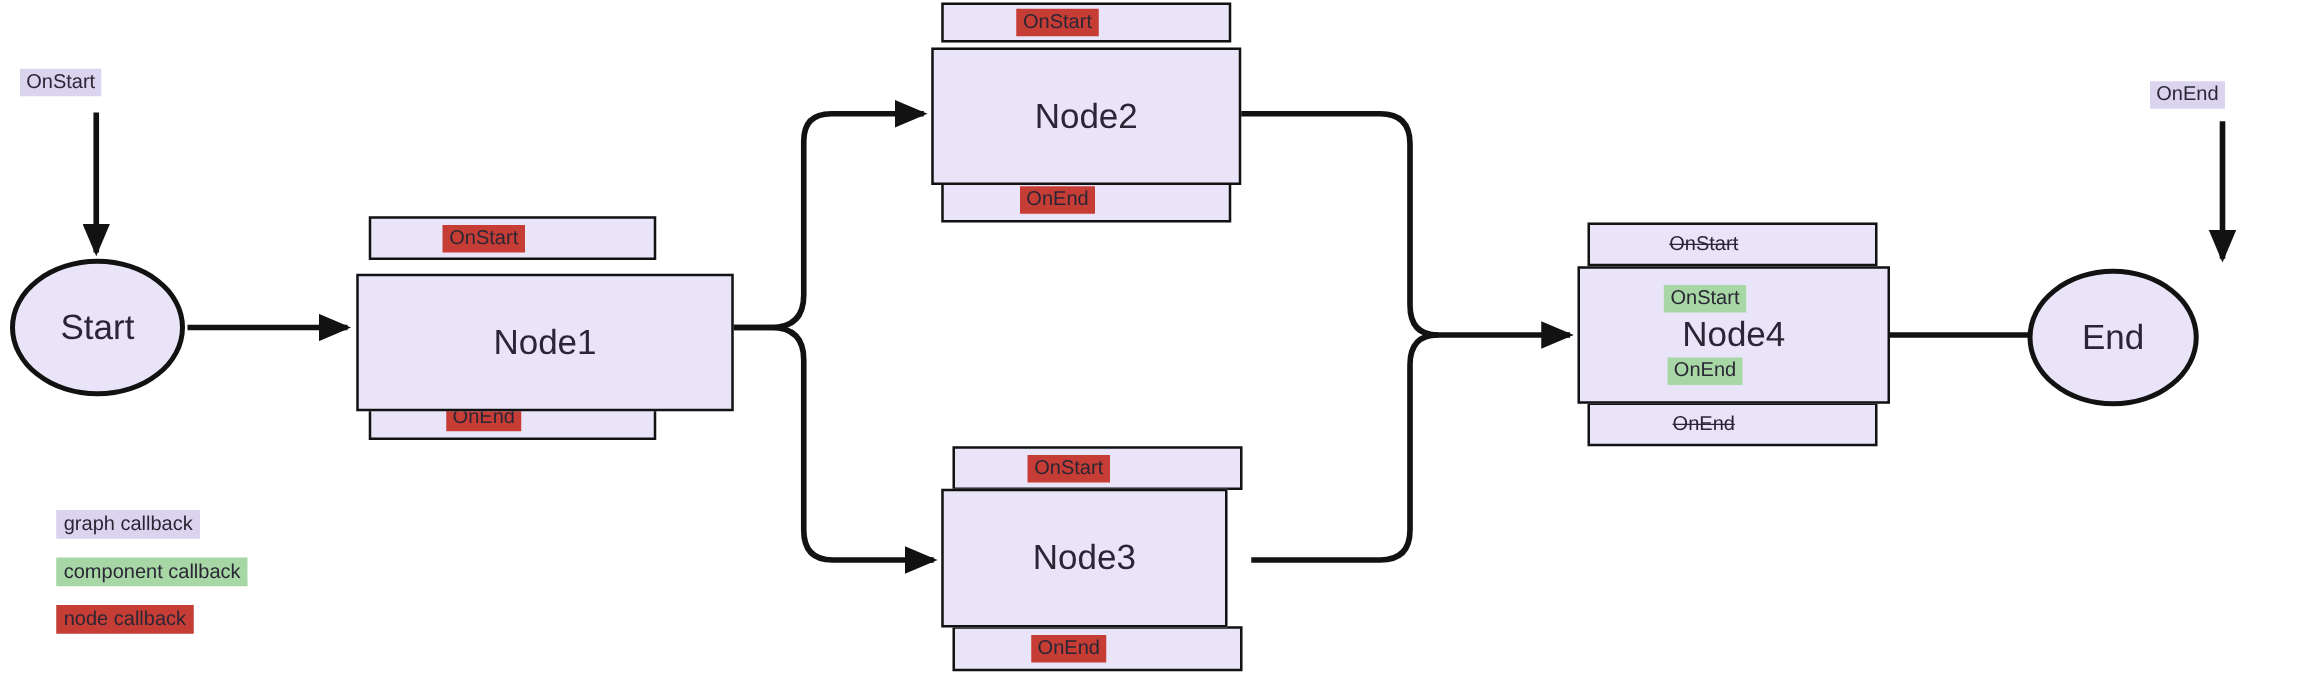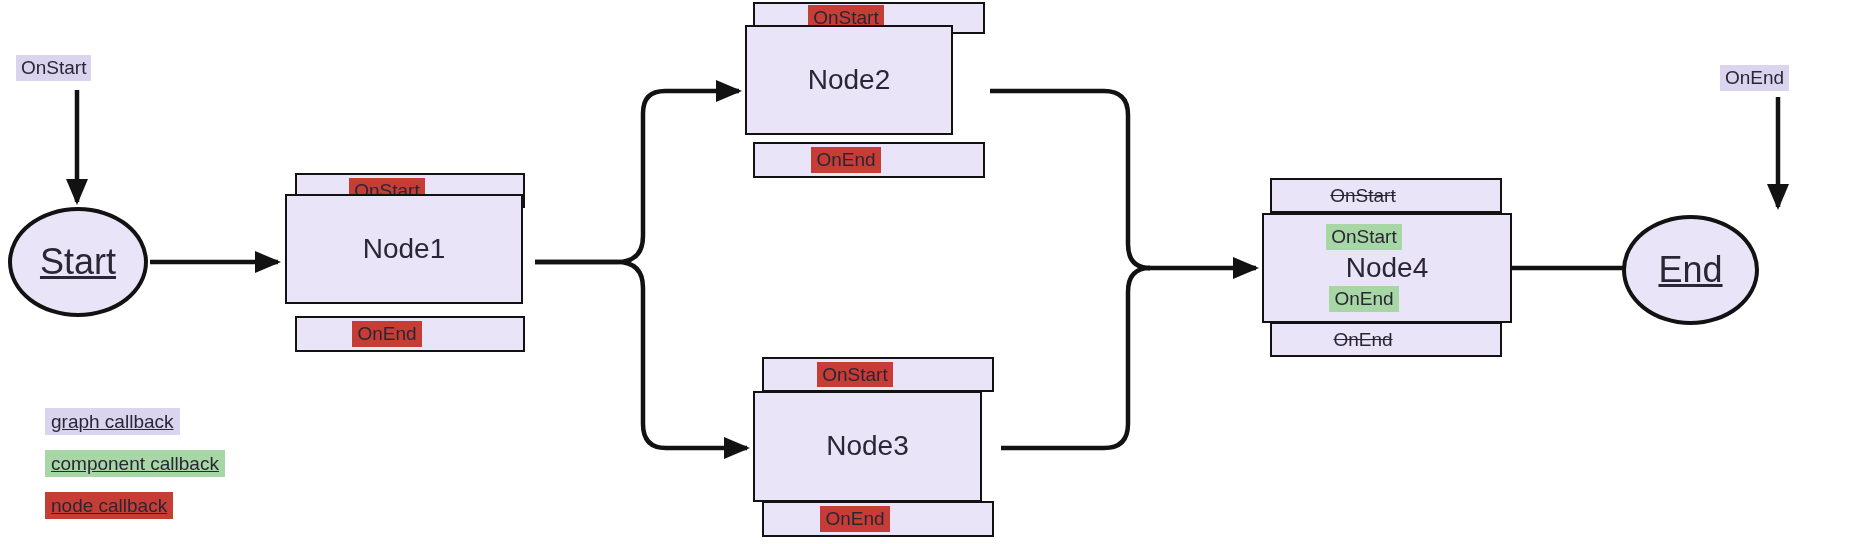--- a/index.html
+++ b/index.html
@@ -24,37 +24,37 @@
     z-index:1;
   }
   .mainbox{
     position:absolute;box-sizing:border-box;background:var(--node-fill);
     border:2.5px solid var(--border);display:flex;align-items:center;justify-content:center;
     z-index:2;
   }
   .mainbox.stack{flex-direction:column;gap:2px;}
   .title{font-size:28px;line-height:1.15;color:var(--text);white-space:nowrap;}
   .cb{
-    font-size:19px;line-height:1.25;padding:1px 5px;color:var(--text);white-space:nowrap;
+    font-size:16px;line-height:1.25;padding:1px 5px;color:var(--text);white-space:nowrap;
   }
   .cb.red{background:var(--node-callback-bg);}
   .cb.green{background:var(--component-callback-bg);}
   .cb.lav{background:var(--graph-callback-bg);}
   .cb.strike{text-decoration:line-through;}
   .shift{position:relative;left:-23px;}
   .ellipse{
     position:absolute;box-sizing:border-box;background:var(--node-fill);
     border:4px solid var(--border);border-radius:50%;
     display:flex;align-items:center;justify-content:center;
-    font-size:36px;color:var(--text);z-index:2;text-decoration:underline;
+    font-size:28px;color:var(--text);z-index:2;
   }
   .floating{position:absolute;z-index:3;}
   .legend{position:absolute;left:45px;top:410px;z-index:3;}
   .legend-item{margin-bottom:18px;}
-  .legend-item .cb{padding:3px 6px;text-decoration:underline;}
+  .legend-item .cb{padding:3px 6px;}
 </style>
 </head>
 <body>
 
 <div class="canvas">
 
   <svg class="edges" viewBox="0 0 1856 544">
     <defs>
       <marker id="arrow" markerUnits="userSpaceOnUse" markerWidth="26" markerHeight="22" viewBox="0 0 26 22" refX="23" refY="11" orient="auto">
         <path class="arrowhead" d="M0,0 L26,11 L0,22 Z"></path>
@@ -78,33 +78,33 @@
     <span>Start</span>
   </div>
 
   <div>
     <div class="strip" style="left:295px;top:173px;width:230px;height:35px">
       <span class="cb red shift">OnStart</span>
     </div>
     <div class="strip" style="left:295px;top:316px;width:230px;height:36px">
       <span class="cb red shift">OnEnd</span>
     </div>
-    <div class="mainbox" style="left:285px;top:194px;width:238px;height:110px">
+    <div class="mainbox" style="left:285px;top:219px;width:302px;height:110px">
       <span class="title">Node1</span>
     </div>
   </div>
 
   <div>
     <div class="strip" style="left:753px;top:2px;width:232px;height:32px">
       <span class="cb red shift">OnStart</span>
     </div>
     <div class="strip" style="left:753px;top:142px;width:232px;height:36px">
       <span class="cb red shift">OnEnd</span>
     </div>
-    <div class="mainbox" style="left:745px;top:25px;width:208px;height:110px">
+    <div class="mainbox" style="left:745px;top:38px;width:248px;height:110px">
       <span class="title">Node2</span>
     </div>
   </div>
 
   <div>
     <div class="strip" style="left:762px;top:357px;width:232px;height:35px">
       <span class="cb red shift">OnStart</span>
     </div>
     <div class="strip" style="left:762px;top:501px;width:232px;height:36px">
       <span class="cb red shift">OnEnd</span>

